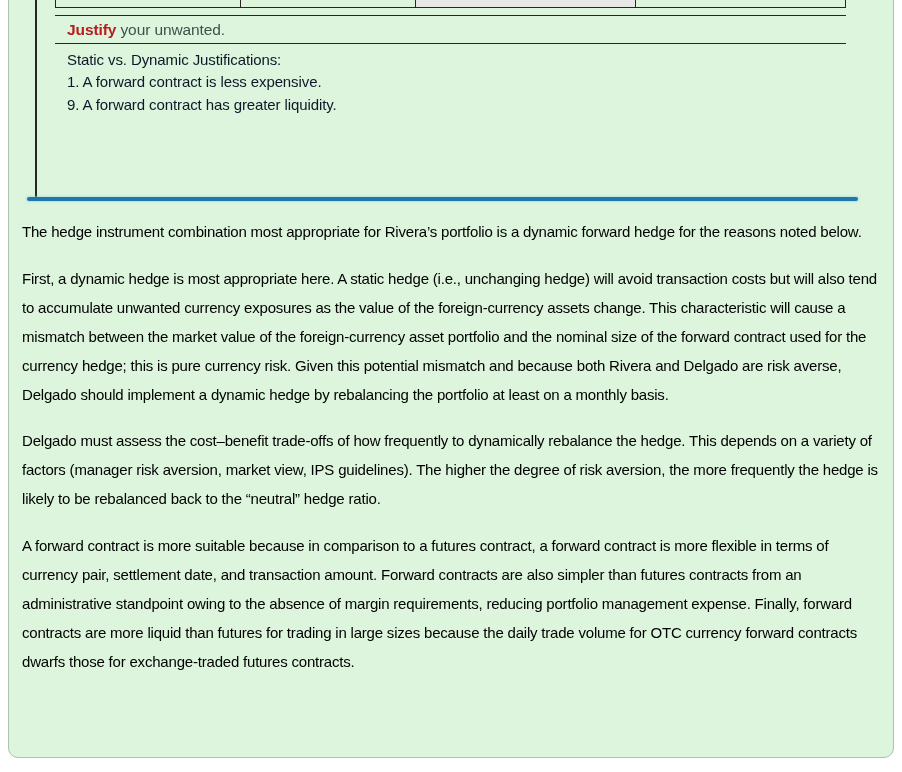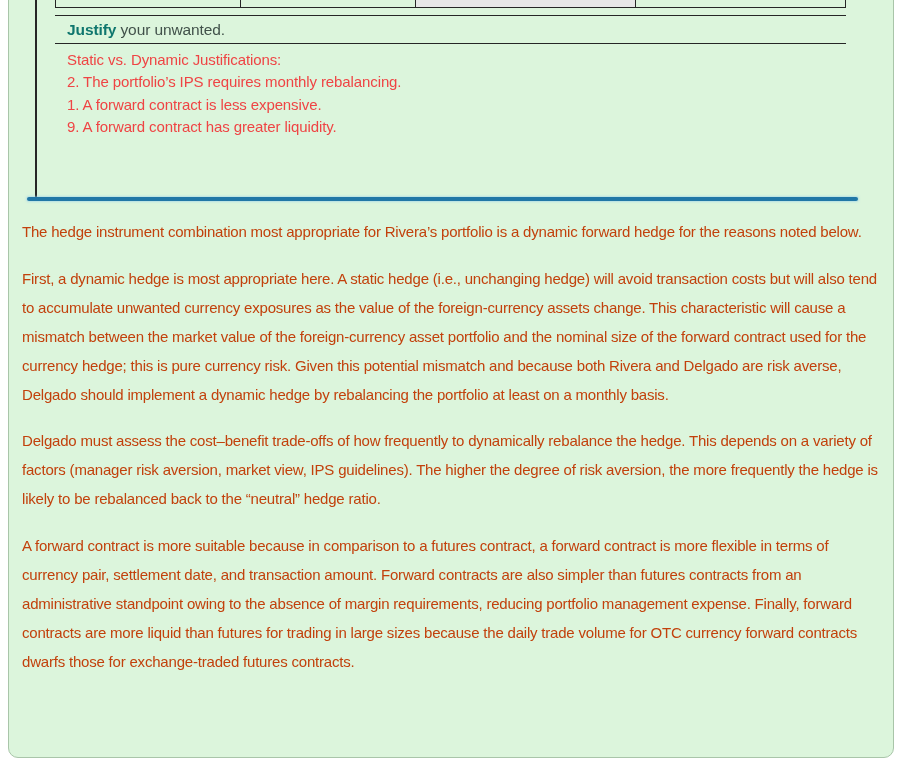--- a/index.html
+++ b/index.html
@@ -20,33 +20,33 @@
   .qtable .c4{flex:1;border-right:none;}
 
   
   .left-rule{position:absolute;left:35px;top:0;width:2px;height:198px;background:#262626;}
 
   
   .justify-box{position:absolute;left:55px;top:15px;width:791px;height:29px;
     box-sizing:border-box;border-top:1px solid #262626;border-bottom:1px solid #262626;
     display:flex;align-items:center;padding-left:12px;
     font-size:15.5px;color:#41514a;letter-spacing:-0.1px;}
-  .justify-box b{font-weight:bold;color:#0f766e;}
+  .justify-box b{font-weight:bold;color:#b91c1c;}
 
   
   .just-list{position:absolute;left:67px;top:49px;width:770px;
-    font-size:15px;line-height:22.4px;color:#ef4444;letter-spacing:-0.1px;}
+    font-size:15px;line-height:22.4px;color:#0f172a;letter-spacing:-0.1px;}
 
   
   .divider{position:absolute;left:27px;top:197px;width:831px;height:4px;
     background:#2177a6;border-radius:3px;box-shadow:0 0 2px 1px rgba(150,205,235,0.55);}
 
   
   .answer{position:absolute;left:22px;top:218px;width:862px;
-    font-size:15px;line-height:28.9px;color:#c2410c;letter-spacing:-0.2px;}
+    font-size:15px;line-height:28.9px;color:#000000;letter-spacing:-0.2px;}
   .answer p{margin:0 0 18px 0;}
 </style>
 </head>
 <body>
 
 <div class="stage">
   <div class="panel"></div>
 
   <div class="qtable">
     <div class="cell c1"></div>
@@ -56,21 +56,20 @@
   </div>
 
   <div class="left-rule"></div>
 
   <div class="justify-box">
     <span><b>Justify</b><span> your unwanted.</span></span>
   </div>
 
   <div class="just-list">
     <div>Static vs. Dynamic Justifications:</div>
-    <div>2. The portfolio’s IPS requires monthly rebalancing.</div>
     <div>1. A forward contract is less expensive.</div>
     <div>9. A forward contract has greater liquidity.</div>
   </div>
 
   <div class="divider"></div>
 
   <div class="answer">
     <p>The hedge instrument combination most appropriate for Rivera’s portfolio is a dynamic forward hedge for the reasons noted below.</p>
     <p>First, a dynamic hedge is most appropriate here. A static hedge (i.e., unchanging hedge) will avoid transaction costs but will also tend to accumulate unwanted currency exposures as the value of the foreign-currency assets change. This characteristic will cause a mismatch between the market value of the foreign-currency asset portfolio and the nominal size of the forward contract used for the currency hedge; this is pure currency risk. Given this potential mismatch and because both Rivera and Delgado are risk averse, Delgado should implement a dynamic hedge by rebalancing the portfolio at least on a monthly basis.</p>
     <p>Delgado must assess the cost–benefit trade-offs of how frequently to dynamically rebalance the hedge. This depends on a variety of factors (manager risk aversion, market view, IPS guidelines). The higher the degree of risk aversion, the more frequently the hedge is likely to be rebalanced back to the “neutral” hedge ratio.</p>

